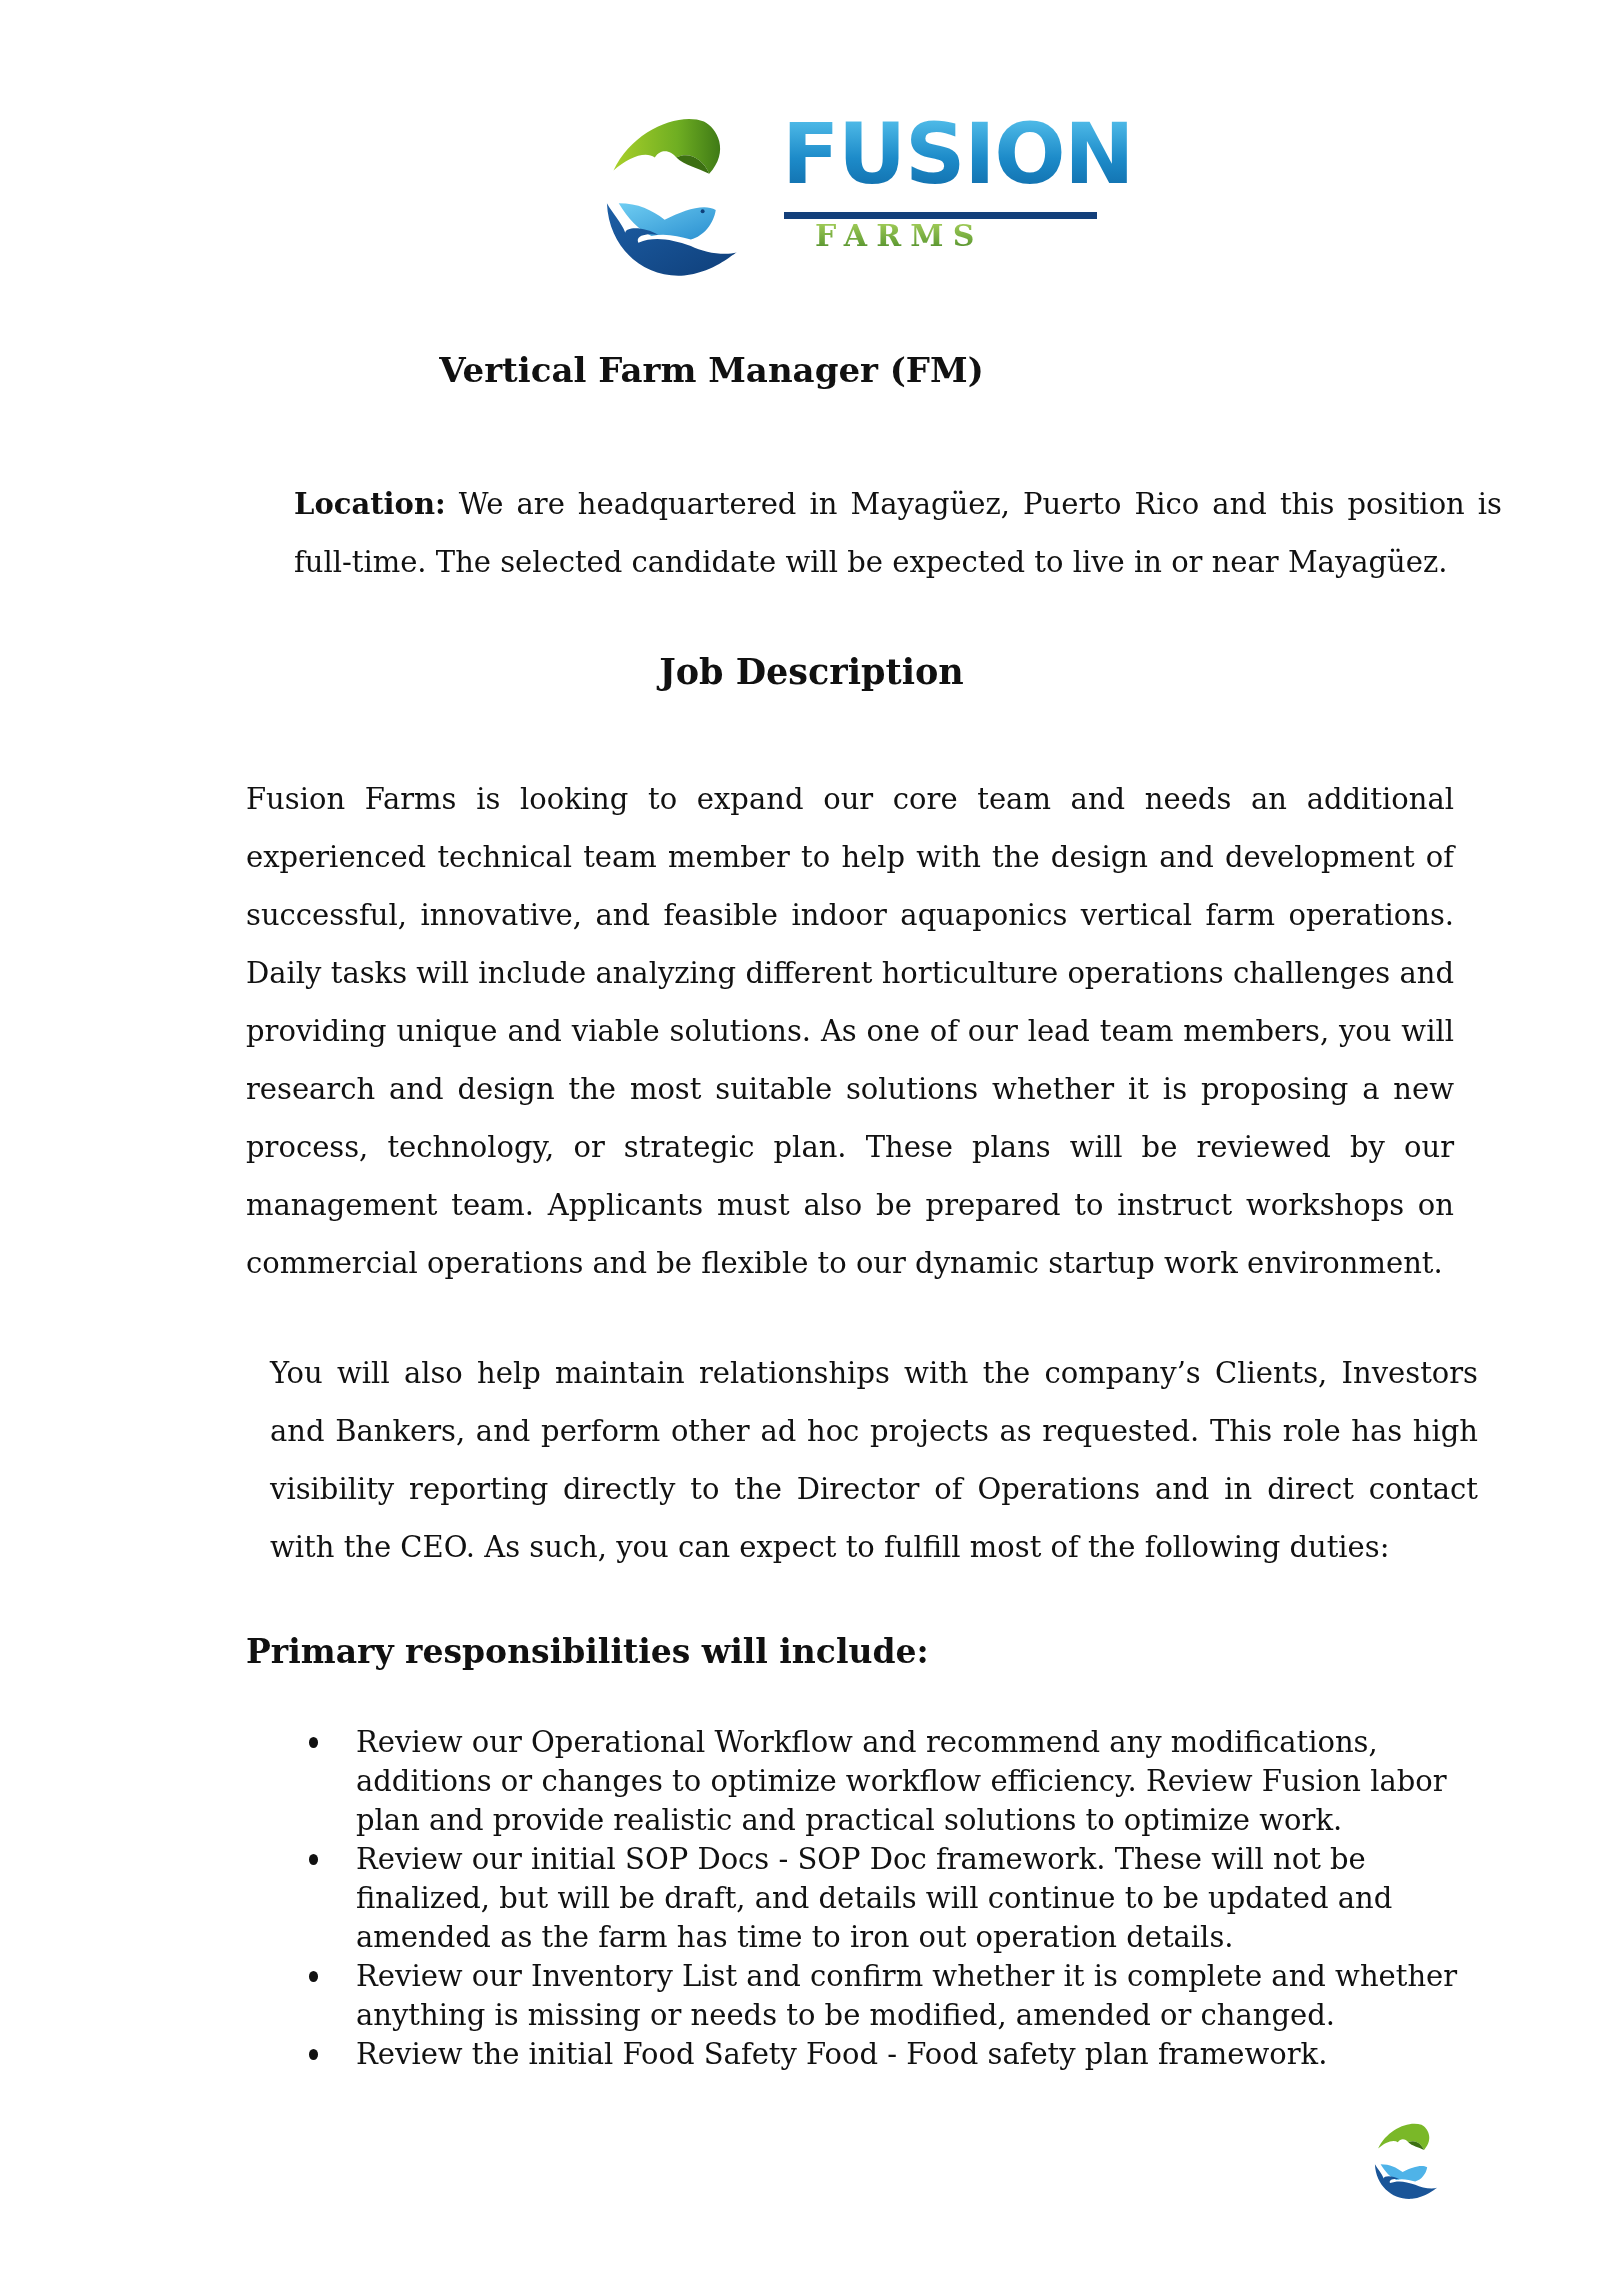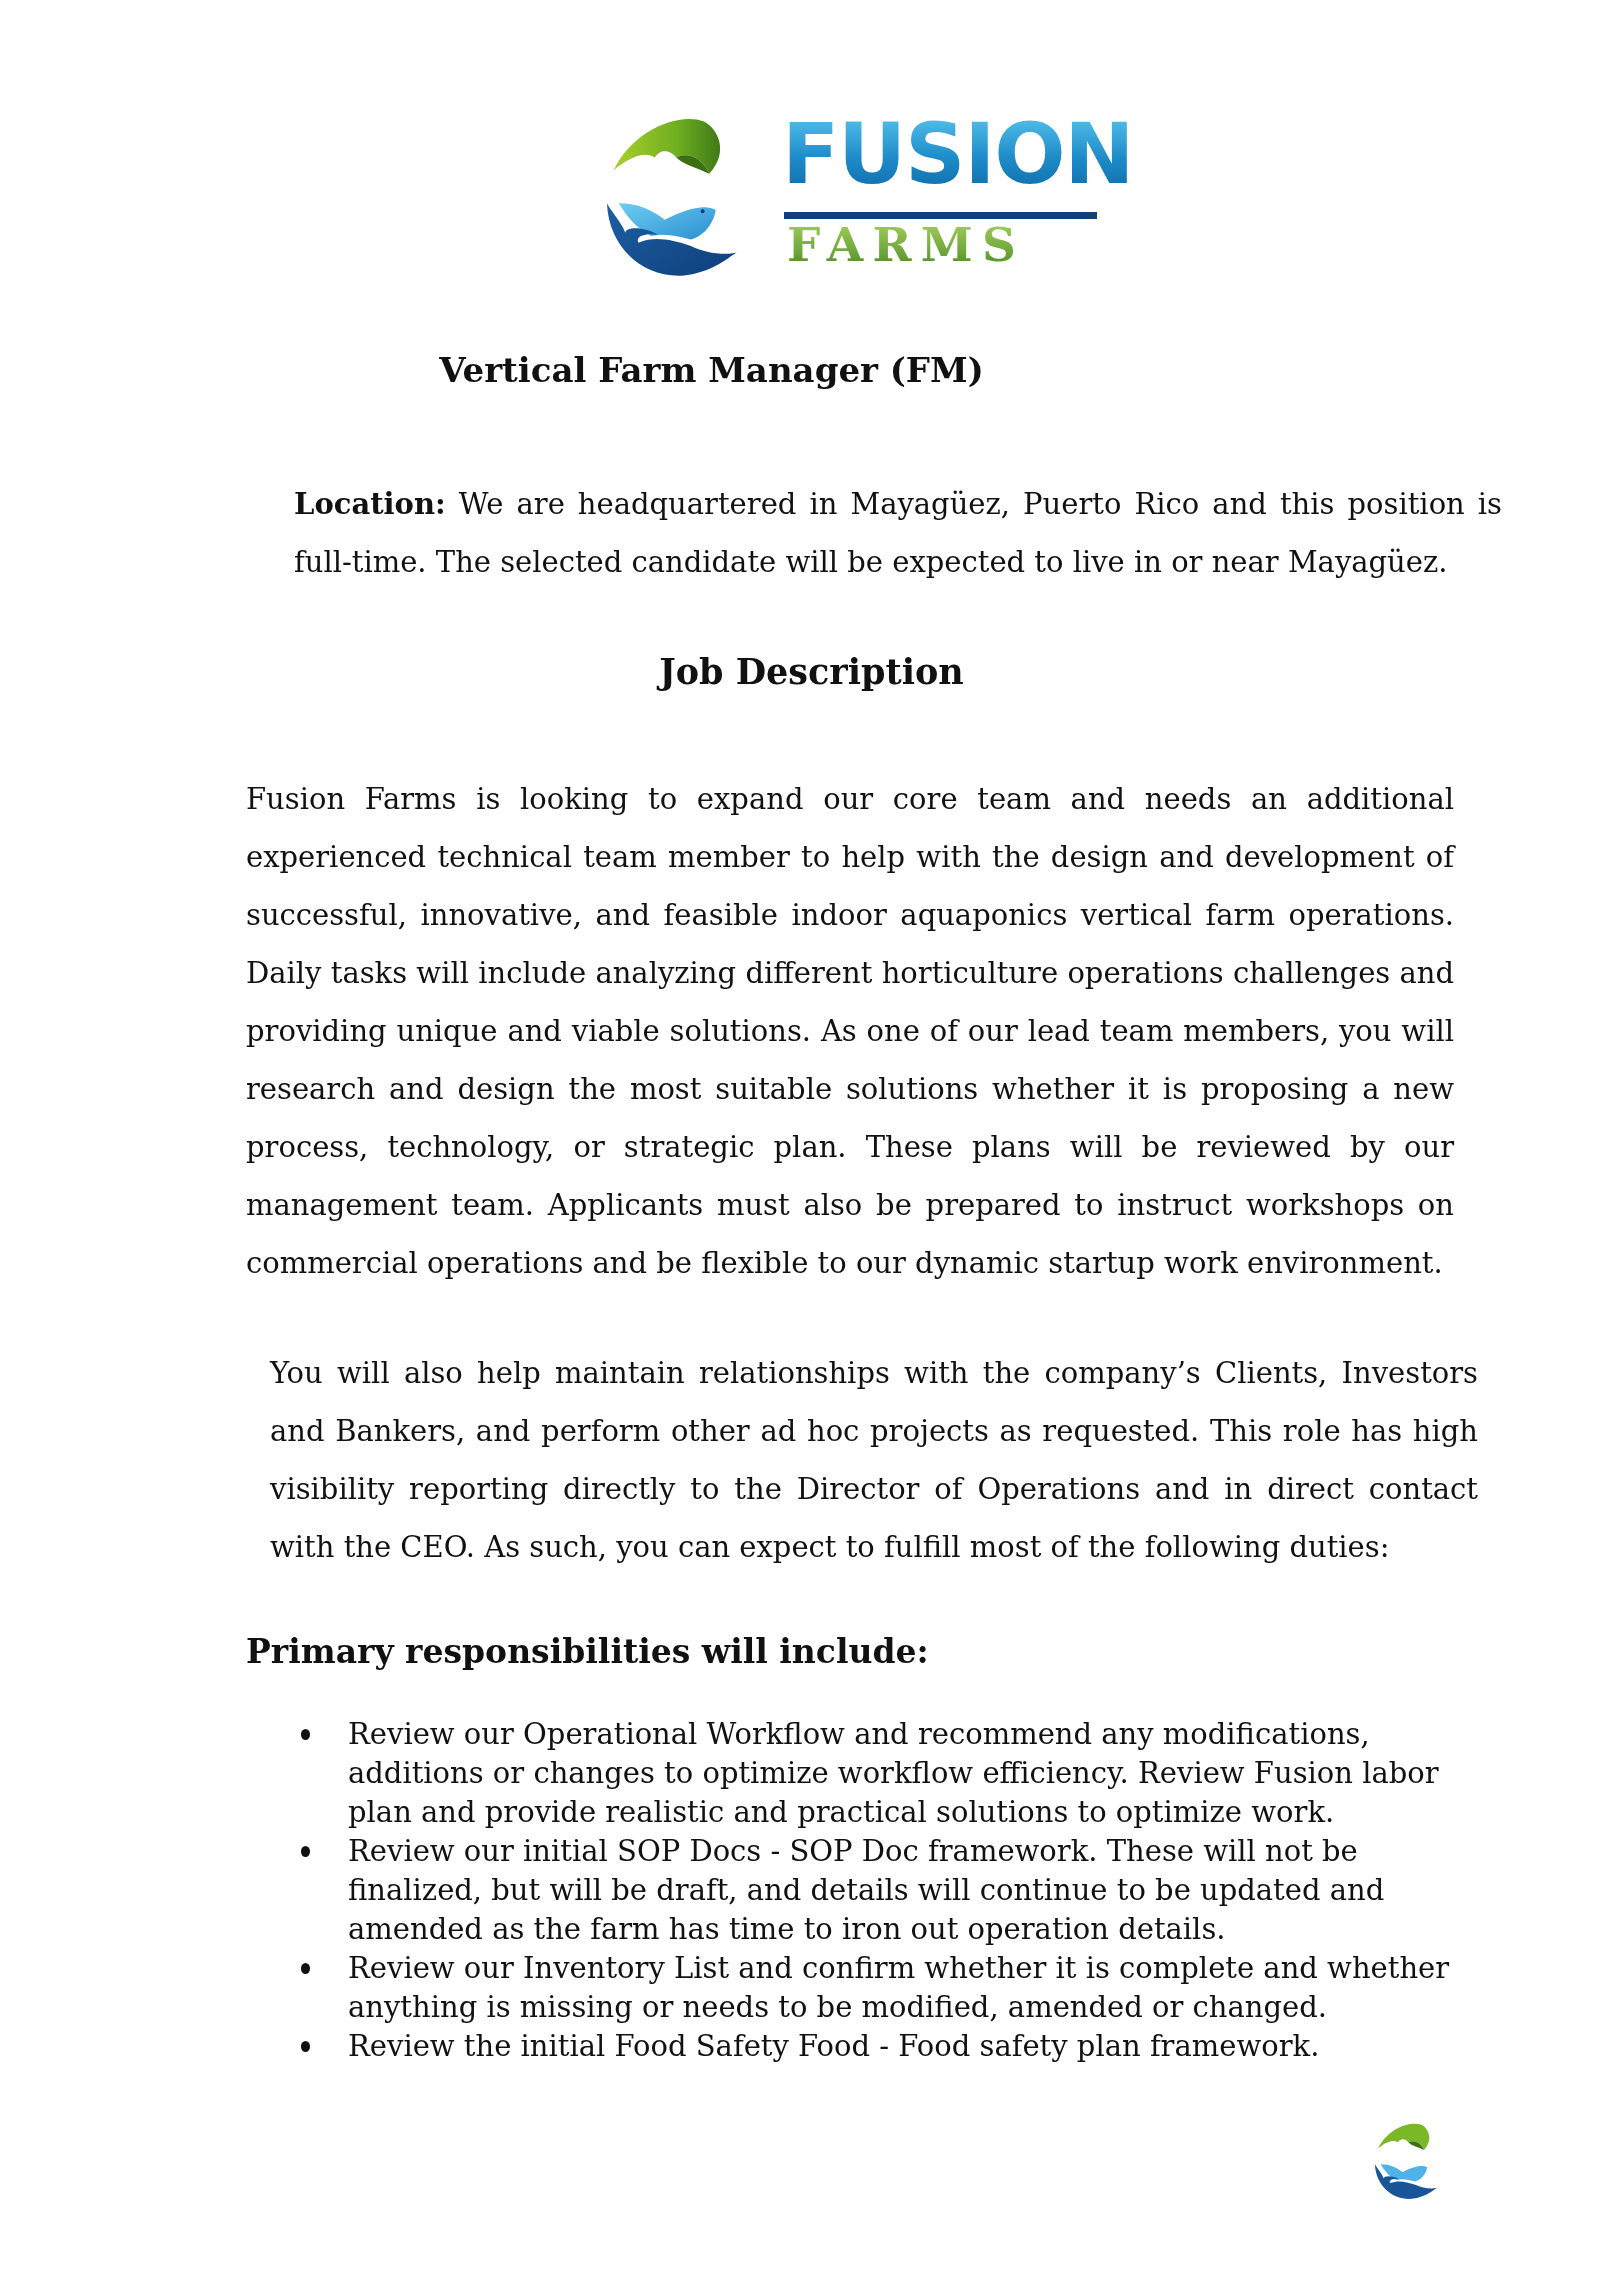--- a/index.html
+++ b/index.html
@@ -1,34 +1,34 @@
 <!DOCTYPE html>
 <html style="font-size:10.5px"><head>
 <meta charset="utf-8">
 <style>
   html, body { margin: 0; padding: 0; background: #ffffff; }
   body { width: 1623px; height: 2295px; position: relative; overflow: hidden; font-family: "DejaVu Serif", "Liberation Serif", serif; color: #111; }
   .logo { position: absolute; left: 599px; top: 105px; width: 504px; height: 177px; }
   .logo-text-fusion { position: absolute; left: 183px; top: 6.5px; font-family: "DejaVu Sans", "Liberation Sans", sans-serif; font-weight: bold; font-size: 84px; letter-spacing: -1.3px; color: #2a9fd6; line-height: 1; 
     background: linear-gradient(180deg, #59c4ee 0%, #1d8bc9 55%, #0f6aa8 100%); -webkit-background-clip: text; background-clip: text; -webkit-text-fill-color: transparent; }
   .logo-bar { position: absolute; left: 185px; top: 107px; width: 313px; height: 6.5px; background: #133f7a; }
-  .logo-text-farms { position: absolute; left: 188px; top: 116px; font-family: "DejaVu Serif", "Liberation Serif", serif; font-weight: bold; font-size: 47px; letter-spacing: 9.2px; line-height: 1;
+  .logo-text-farms { position: absolute; left: 216px; top: 116px; font-family: "DejaVu Serif", "Liberation Serif", serif; font-weight: bold; font-size: 30px; letter-spacing: 9.2px; line-height: 1;
     background: linear-gradient(180deg, #a5cf5a 0%, #6aa339 70%, #4d8a2b 100%); -webkit-background-clip: text; background-clip: text; -webkit-text-fill-color: transparent; color: #7bb244; }
   .logo-mark { position: absolute; left: 0; top: 0; width: 164px; height: 177px; }
   .footer-mark { position: absolute; left: 1368px; top: 2117px; width: 85px; height: 85px; }
 
   .title { position: absolute; left: 0; width: 1423px; top: 350px; text-align: center; font-weight: bold; font-size: 34px; line-height: 1.2; }
   .para { position: absolute; left: 246px; width: 1208px; font-size: 29px; line-height: 58px; text-align: justify; }
   .para b { font-weight: bold; }
   .loc { top: 475px; margin-left: 48px; }
   .h2 { position: absolute; left: 0; width: 1623px; top: 651px; text-align: center; font-weight: bold; font-size: 35px; line-height: 1.2; }
   .p1 { top: 770px; }
   .p2 { top: 1344px; margin-left: 24px; }
   .resp-heading { position: absolute; left: 246px; top: 1632px; font-weight: bold; font-size: 33px; line-height: 1.2; }
-  .bullets { position: absolute; left: 246px; top: 1711px; width: 1208px; margin: 4px; padding: 0; list-style: none; font-size: 29px; line-height: 39px; }
+  .bullets { position: absolute; left: 246px; top: 1711px; width: 1208px; margin: 12px; padding: 0; list-style: none; font-size: 29px; line-height: 39px; }
   .bullets li { position: relative; padding-left: 98px; }
   .bullets li .dot { position: absolute; left: 51px; top: 14.4px; width: 9.2px; height: 10.5px; border-radius: 50%; background: #111; }
 </style>
 </head>
 <body>
 
 <div class="logo">
   <svg class="logo-mark" viewBox="0 0 250 270">
     <defs>
       <linearGradient id="leafG" x1="0" y1="0" x2="1" y2="0">

